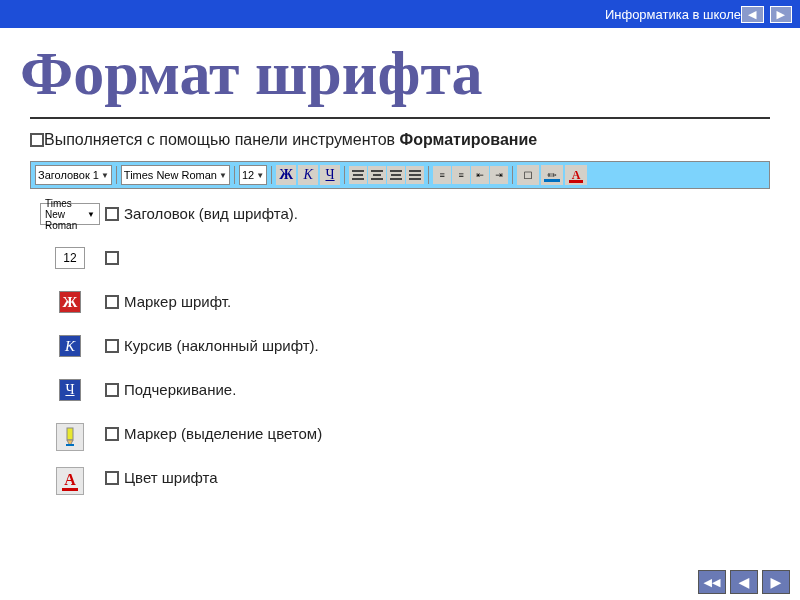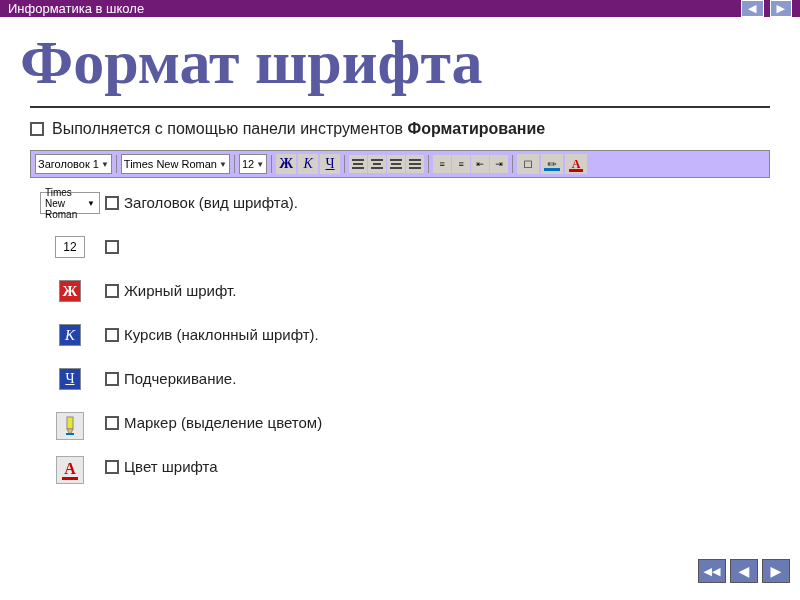--- a/index.html
+++ b/index.html
@@ -6,28 +6,28 @@
     body {
       width: 800px;
       height: 600px;
       overflow: hidden;
       font-family: Arial, sans-serif;
       background: #fff;
     }
 
     
     .top-bar {
-      background: #701a75;
+      background: #1d4ed8;
       color: #fff;
       font-size: 13px;
       padding: 3px 8px;
       display: flex;
-      justify-content: space-between;
-      align-items: center;
-      height: 17px;
+      justify-content: flex-end;
+      align-items: center;
+      height: 28px;
     }
     .top-bar-right {
       display: flex;
       gap: 6px;
     }
     .top-btn {
       background: #8a9acc;
       border: 1px solid #fff;
       color: #fff;
       font-size: 11px;
@@ -59,37 +59,36 @@
       margin-bottom: 12px;
     }
 
     
     .subtitle {
       font-size: 16px;
       color: #222;
       margin-bottom: 12px;
       display: flex;
       align-items: flex-start;
-      gap: 8px;
     }
     .checkbox-icon {
       width: 14px;
       height: 14px;
       border: 2px solid #555;
       display: inline-block;
       flex-shrink: 0;
       margin-top: 2px;
     }
     .subtitle-text strong {
       font-weight: bold;
     }
 
     
     .toolbar {
-      background: #c4b5fd;
+      background: #7dd3fc;
       border: 1px solid #888;
       display: flex;
       align-items: center;
       padding: 2px 4px;
       gap: 2px;
       margin-bottom: 14px;
       flex-wrap: nowrap;
       height: 28px;
     }
     .tb-dropdown {
@@ -400,21 +399,21 @@
       </div>
     </div>
 
     <div class="item-row">
       <div class="item-icon-col">
         <div class="icon-bold-btn red-bg">Ж</div>
       </div>
       <div class="item-checkbox-col">
         <span class="checkbox-icon"></span>
       </div>
-      <div class="item-text-col">Жирный шрифт.</div>
+      <div class="item-text-col">Маркер шрифт.</div>
     </div>
 
     <div class="item-row">
       <div class="item-icon-col">
         <div class="icon-italic-btn blue-bg">К</div>
       </div>
       <div class="item-checkbox-col">
         <span class="checkbox-icon"></span>
       </div>
       <div class="item-text-col">Курсив (наклонный шрифт).</div>

